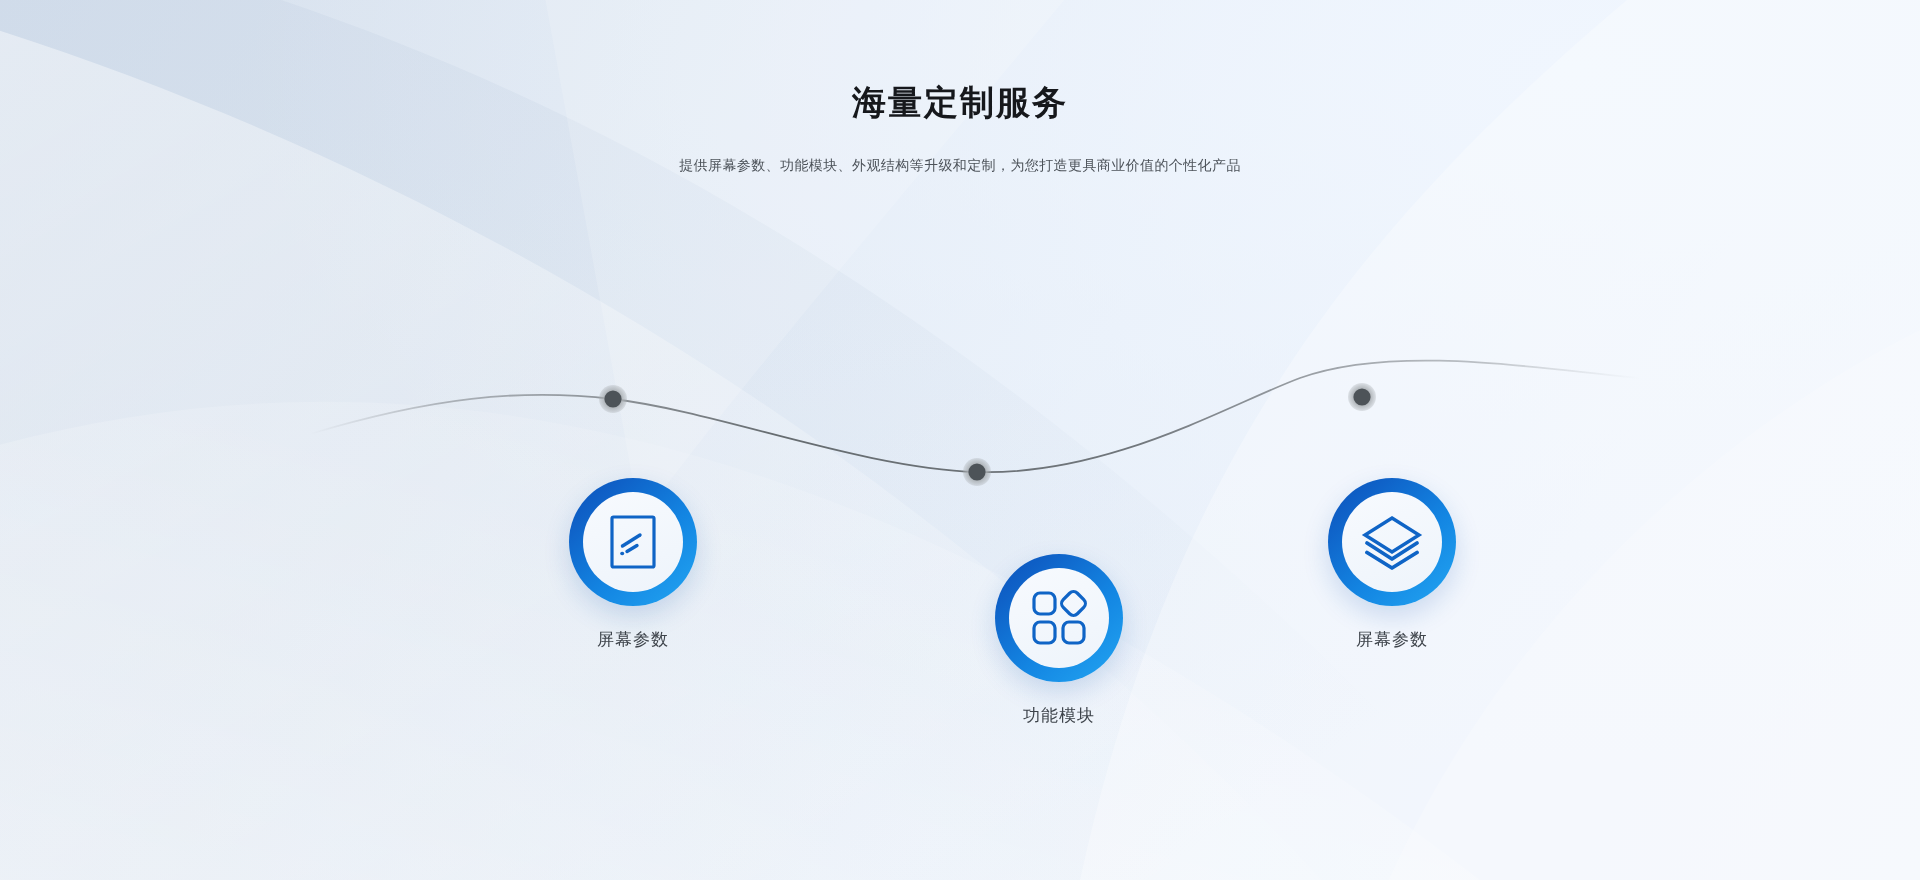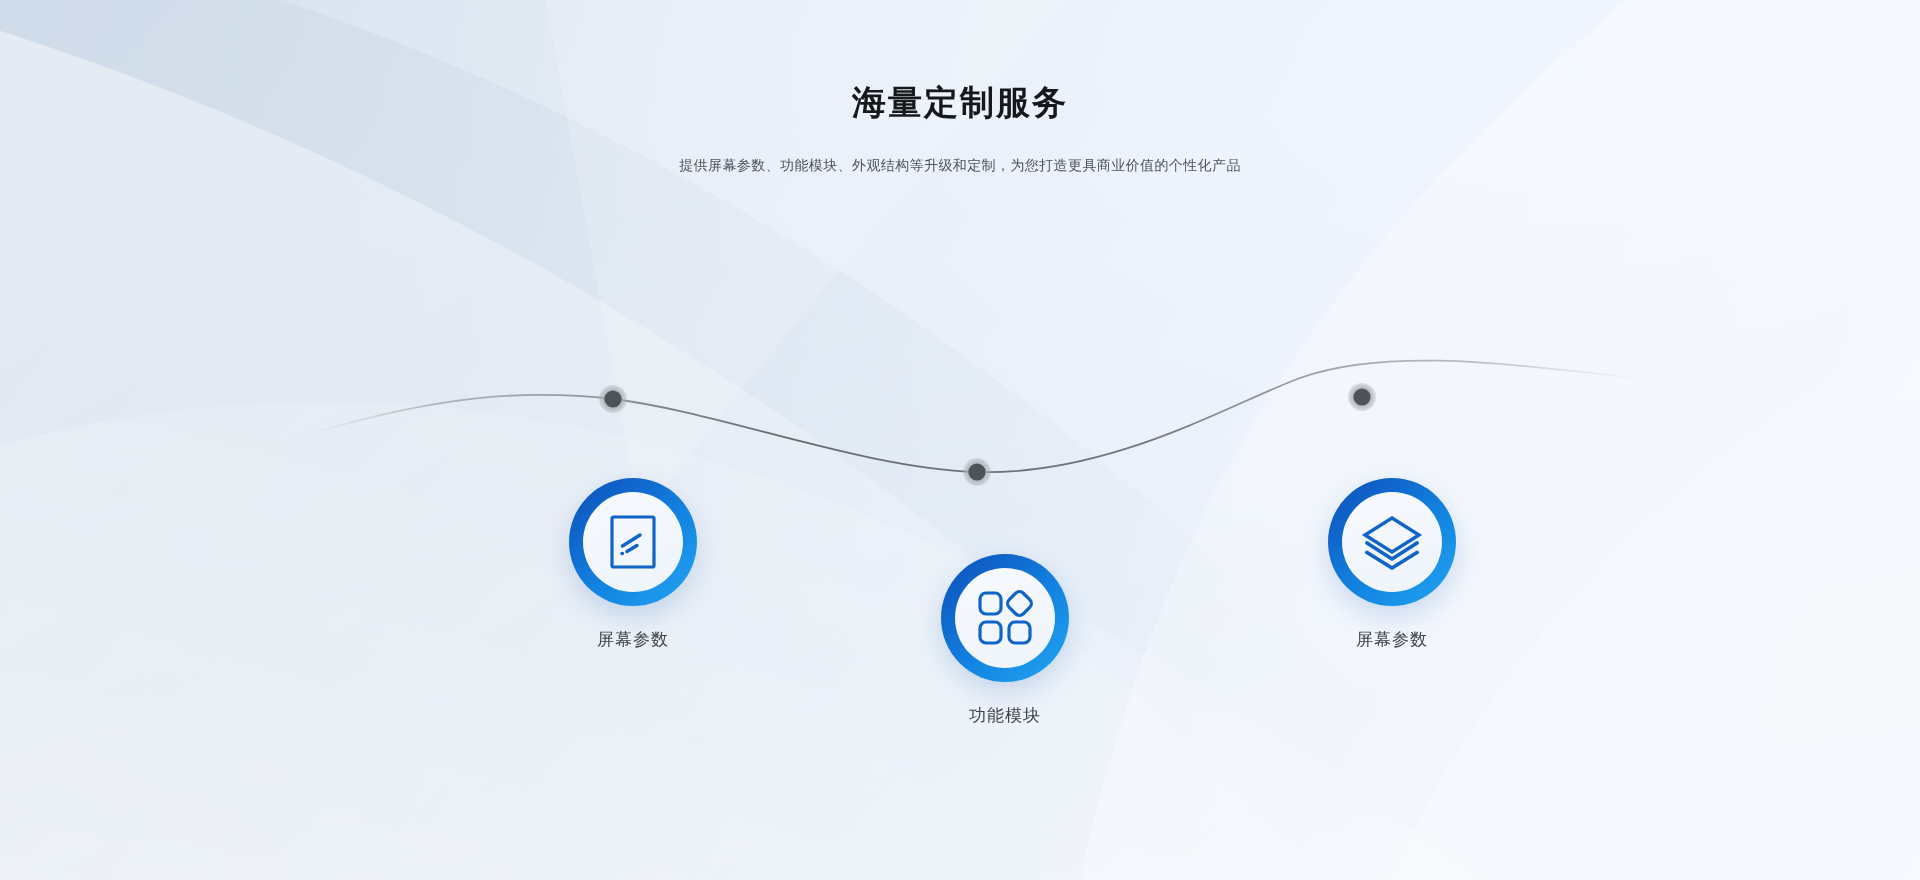--- a/index.html
+++ b/index.html
@@ -126,21 +126,21 @@
             <rect x="5" y="3" width="42" height="50" rx="1.5" fill="none" stroke="#0f64c6" stroke-width="3.2"></rect>
             <line x1="15.5" y1="32" x2="33" y2="21" stroke="#0f64c6" stroke-width="3.4" stroke-linecap="round"></line>
             <line x1="20" y1="37.5" x2="30" y2="31.5" stroke="#0f64c6" stroke-width="3.4" stroke-linecap="round"></line>
             <line x1="15" y1="39.5" x2="15.4" y2="39.5" stroke="#0f64c6" stroke-width="3.6" stroke-linecap="round"></line>
           </svg>
         </div>
       </div>
       <div class="node-label">屏幕参数</div>
     </div>
 
-    <div class="node" style="left:1005px; top:554px;">
+    <div class="node" style="left:1059px; top:554px;">
       <div class="badge">
         <div class="glyph">
           <svg width="58" height="58" viewBox="0 0 58 58">
             <rect x="4" y="4" width="21" height="21" rx="6" fill="none" stroke="#0f64c6" stroke-width="3.2"></rect>
             <rect x="4" y="33" width="21" height="21" rx="6" fill="none" stroke="#0f64c6" stroke-width="3.2"></rect>
             <rect x="33" y="33" width="21" height="21" rx="6" fill="none" stroke="#0f64c6" stroke-width="3.2"></rect>
             <rect x="33.5" y="4.5" width="20" height="20" rx="5.5" fill="none" stroke="#0f64c6" stroke-width="3.2" transform="rotate(45 43.5 14.5)"></rect>
           </svg>
         </div>
       </div>

